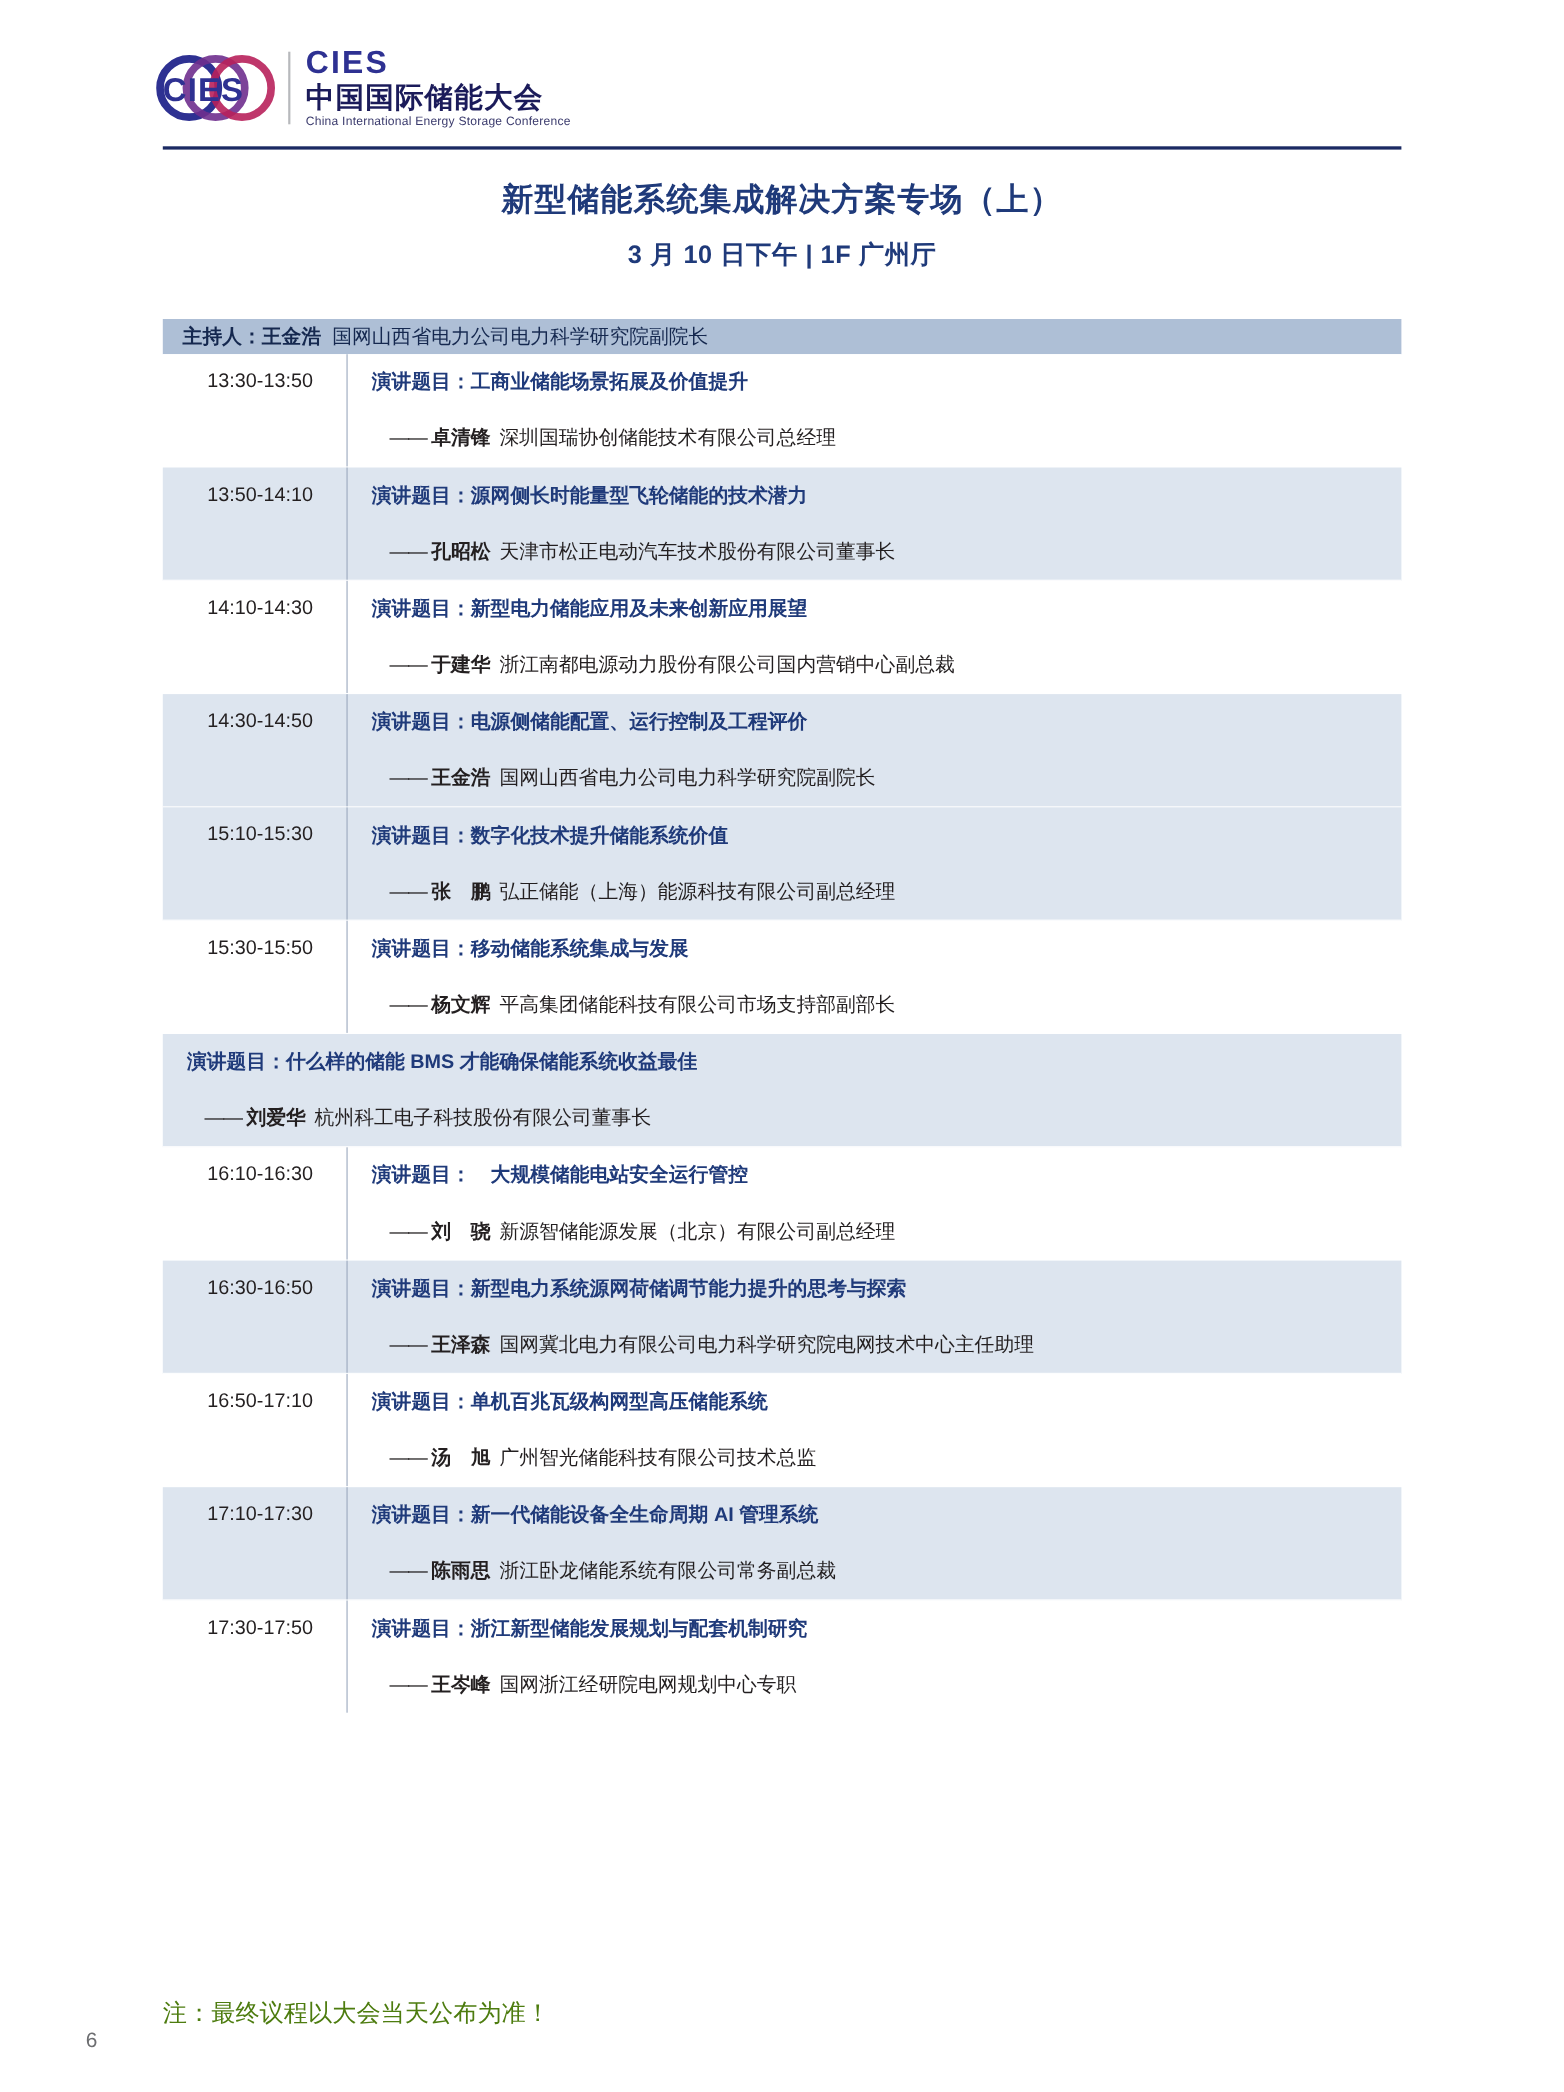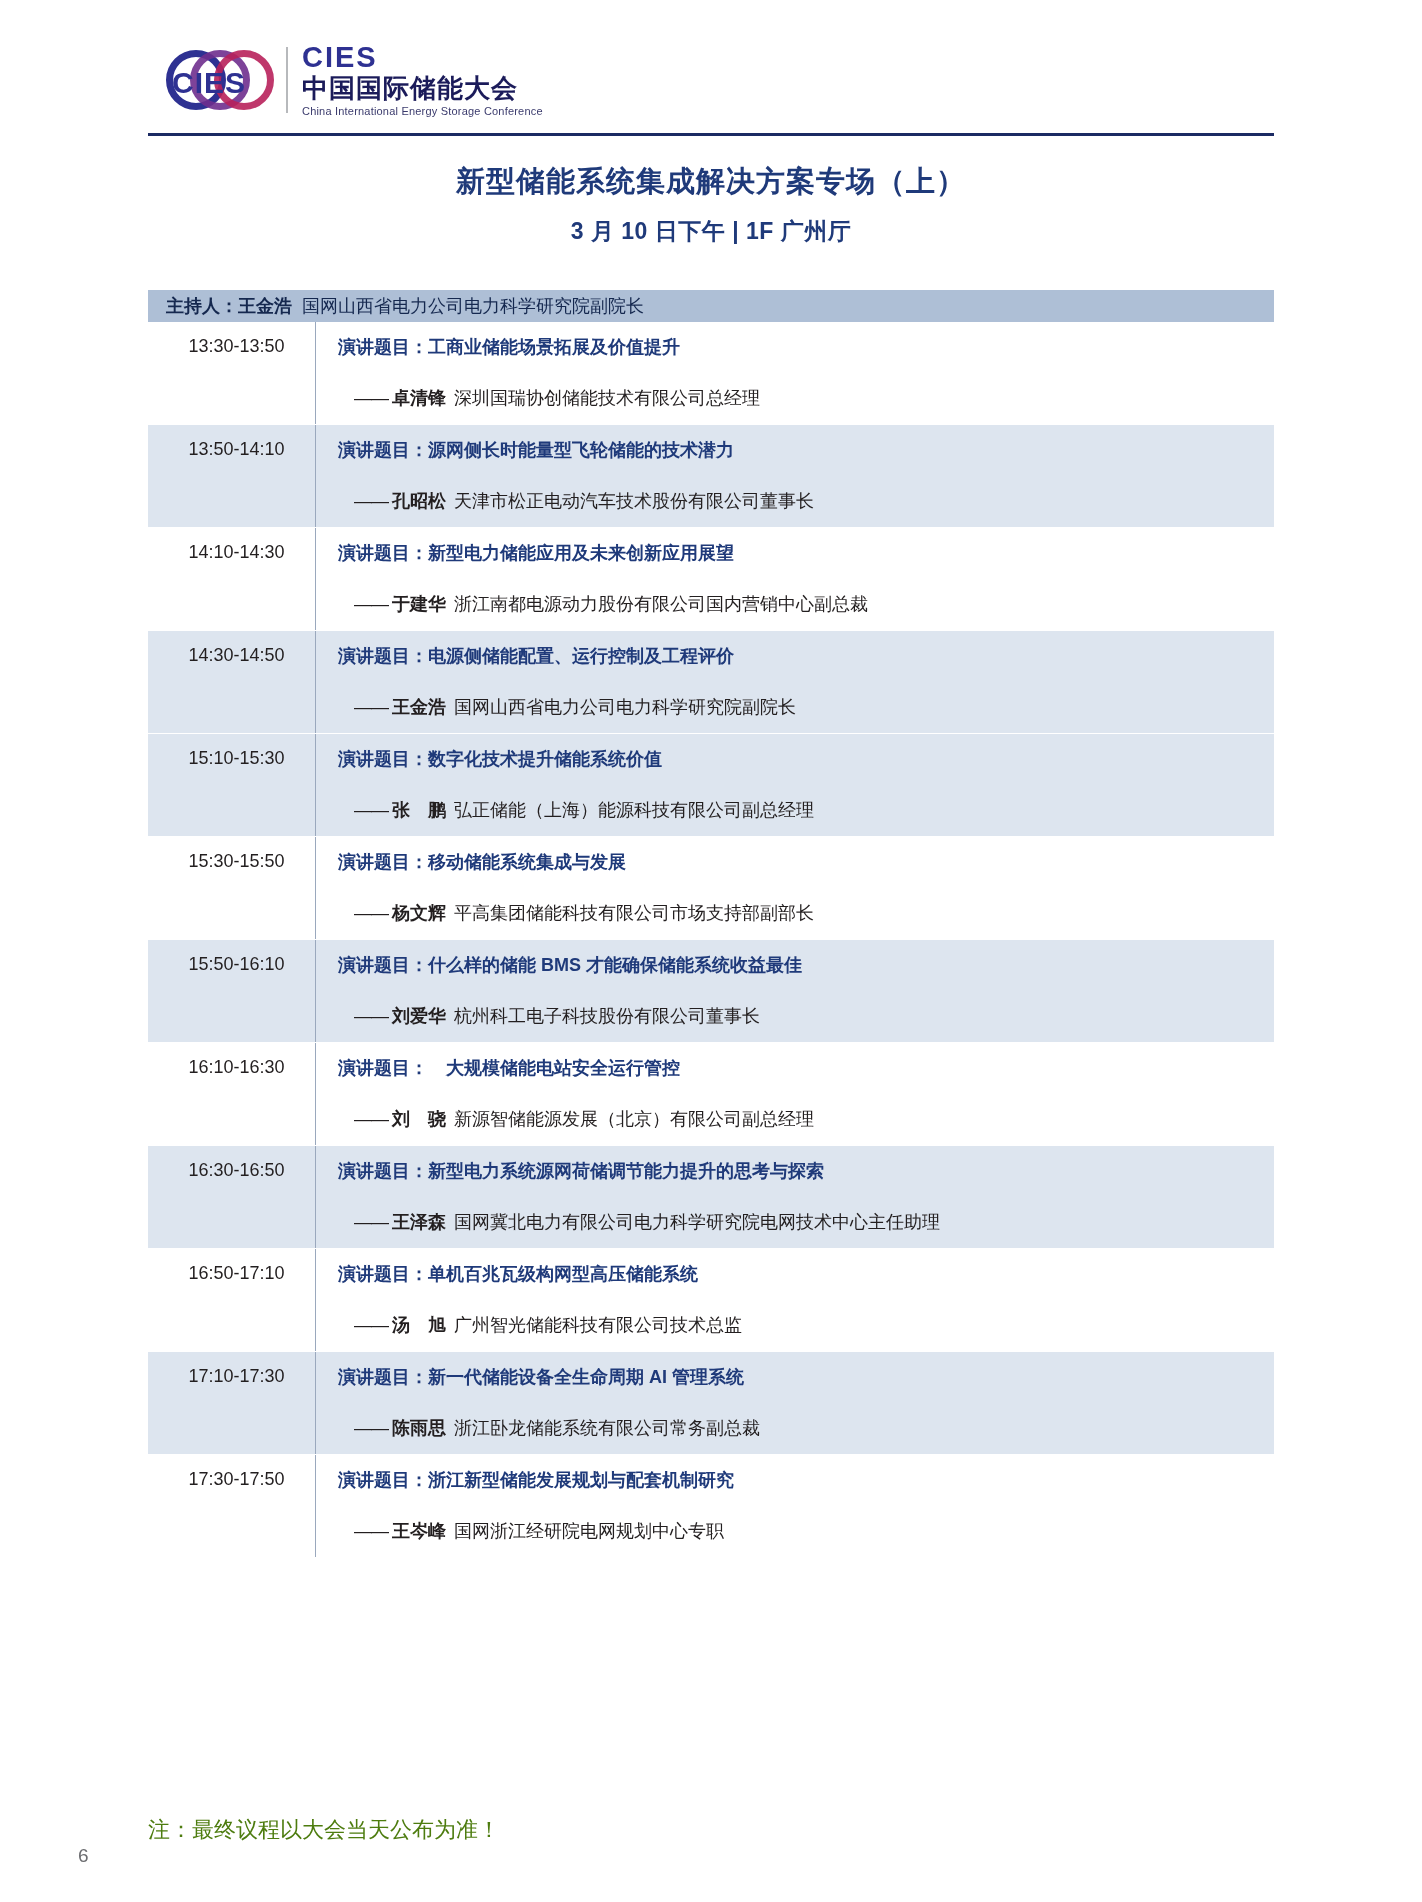--- a/index.html
+++ b/index.html
@@ -17,21 +17,21 @@
     height: 1902px;
     margin: 0 auto;
     background: #ffffff;
     box-sizing: border-box;
     overflow: hidden;
   }
 
   
   .header {
     position: absolute;
-    left: 164px;
+    left: 140px;
     top: 42px;
     width: 1126px;
     height: 90px;
     display: flex;
     align-items: flex-start;
   }
   .logo-block {
     display: flex;
     align-items: center;
     gap: 14px;
@@ -341,21 +341,20 @@
         <div class="topic-line">
           <span class="topic-label">演讲题目：</span><span>移动储能系统集成与发展</span>
         </div>
         <div class="speaker-line">
           <span class="dash">——</span><span class="speaker-name">杨文辉</span><span class="speaker-org">平高集团储能科技有限公司市场支持部副部长</span>
         </div>
       </div>
     </div>
 
     <div class="session alt">
-      <div class="time-cell">15:50-16:10</div>
       <div class="body-cell">
         <div class="topic-line">
           <span class="topic-label">演讲题目：</span><span>什么样的储能 BMS 才能确保储能系统收益最佳</span>
         </div>
         <div class="speaker-line">
           <span class="dash">——</span><span class="speaker-name">刘爱华</span><span class="speaker-org">杭州科工电子科技股份有限公司董事长</span>
         </div>
       </div>
     </div>
 

